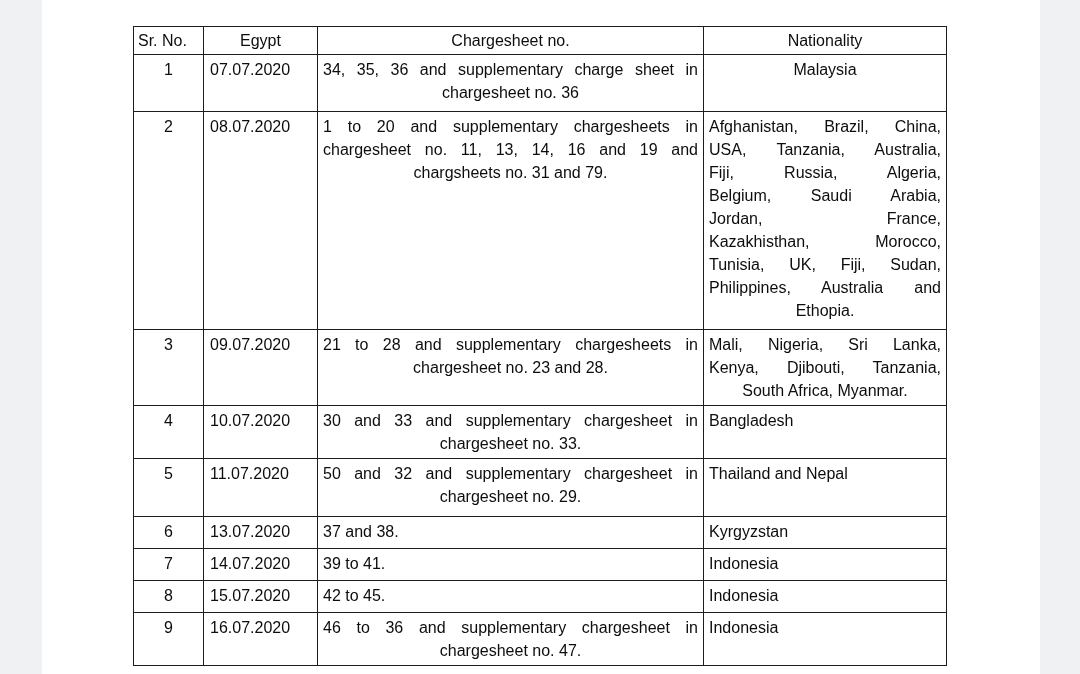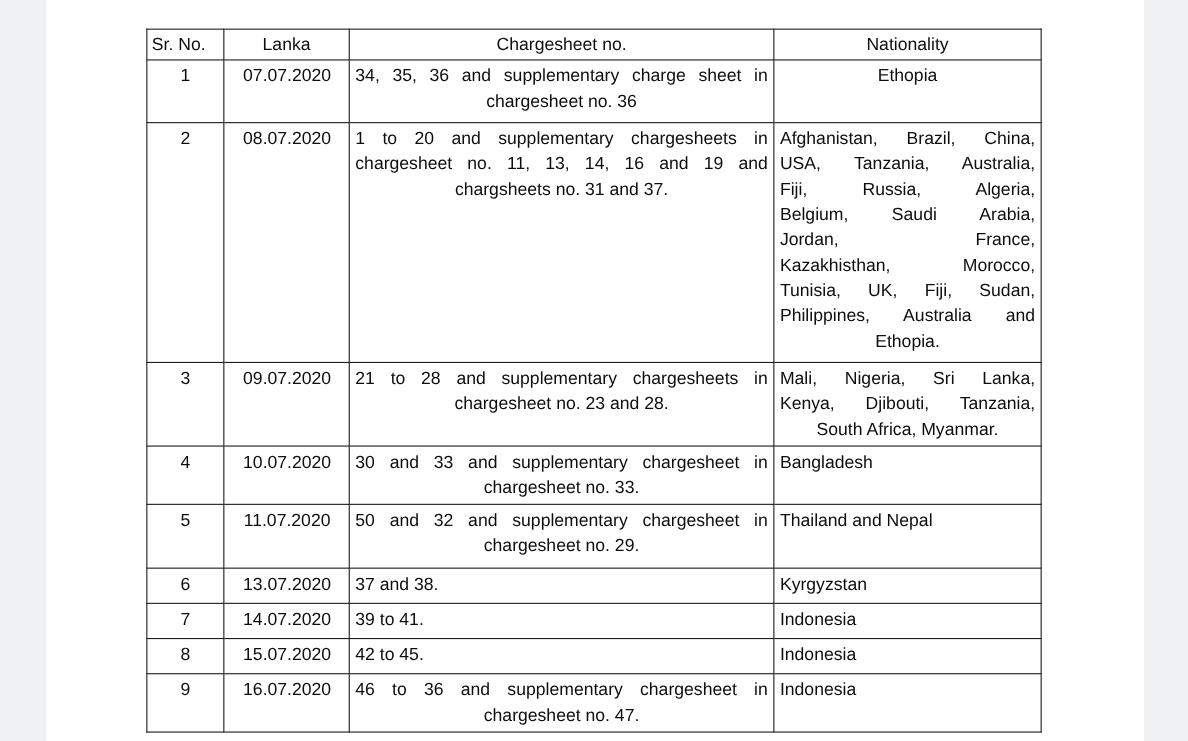--- a/index.html
+++ b/index.html
@@ -48,21 +48,21 @@
 
   .doc-table th {
     font-weight: normal;
     text-align: center;
     padding: 2px 5px;
     height: 21px;
   }
   .doc-table th.h-sr { text-align: left; padding-left: 4px; }
 
   .doc-table td.sr   { text-align: center; }
-  .doc-table td.date { text-align: center; padding-left: 6px; }
+  .doc-table td.date { text-align: left; padding-left: 6px; }
 
   
   .doc-table td .ln {
     text-align: justify;
     text-align-last: justify;
   }
   .doc-table td .ln:last-child {
     text-align: center;
     text-align-last: auto;
   }
@@ -89,42 +89,42 @@
   <table class="doc-table">
     <colgroup>
       <col class="c-sr">
         <col class="c-date">
         <col class="c-cs">
         <col class="c-nat">
     </colgroup>
     <thead>
       <tr class="h-head">
         <th class="h-sr">Sr. No.</th>
-        <th>Lanka</th>
+        <th>Egypt</th>
         <th>Chargesheet no.</th>
         <th>Nationality</th>
       </tr>
     </thead>
     <tbody>
       <tr class="h-r1">
         <td class="sr">1</td>
         <td class="date">07.07.2020</td>
         <td>
             <div class="ln">34, 35, 36 and supplementary charge sheet in</div>
             <div class="ln">chargesheet no. 36</div>
           </td>
-        <td class="center">Ethopia</td>
+        <td class="center">Malaysia</td>
       </tr>
       <tr class="h-r2">
         <td class="sr">2</td>
         <td class="date">08.07.2020</td>
         <td>
             <div class="ln">1 to 20 and supplementary chargesheets in</div>
             <div class="ln">chargesheet no. 11, 13, 14, 16 and 19 and</div>
-            <div class="ln">chargsheets no. 31 and 37.</div>
+            <div class="ln">chargsheets no. 31 and 79.</div>
           </td>
         <td>
             <div class="ln">Afghanistan, Brazil, China,</div>
             <div class="ln">USA, Tanzania, Australia,</div>
             <div class="ln">Fiji, Russia, Algeria,</div>
             <div class="ln">Belgium, Saudi Arabia,</div>
             <div class="ln">Jordan, France,</div>
             <div class="ln">Kazakhisthan, Morocco,</div>
             <div class="ln">Tunisia, UK, Fiji, Sudan,</div>
             <div class="ln">Philippines, Australia and</div>

